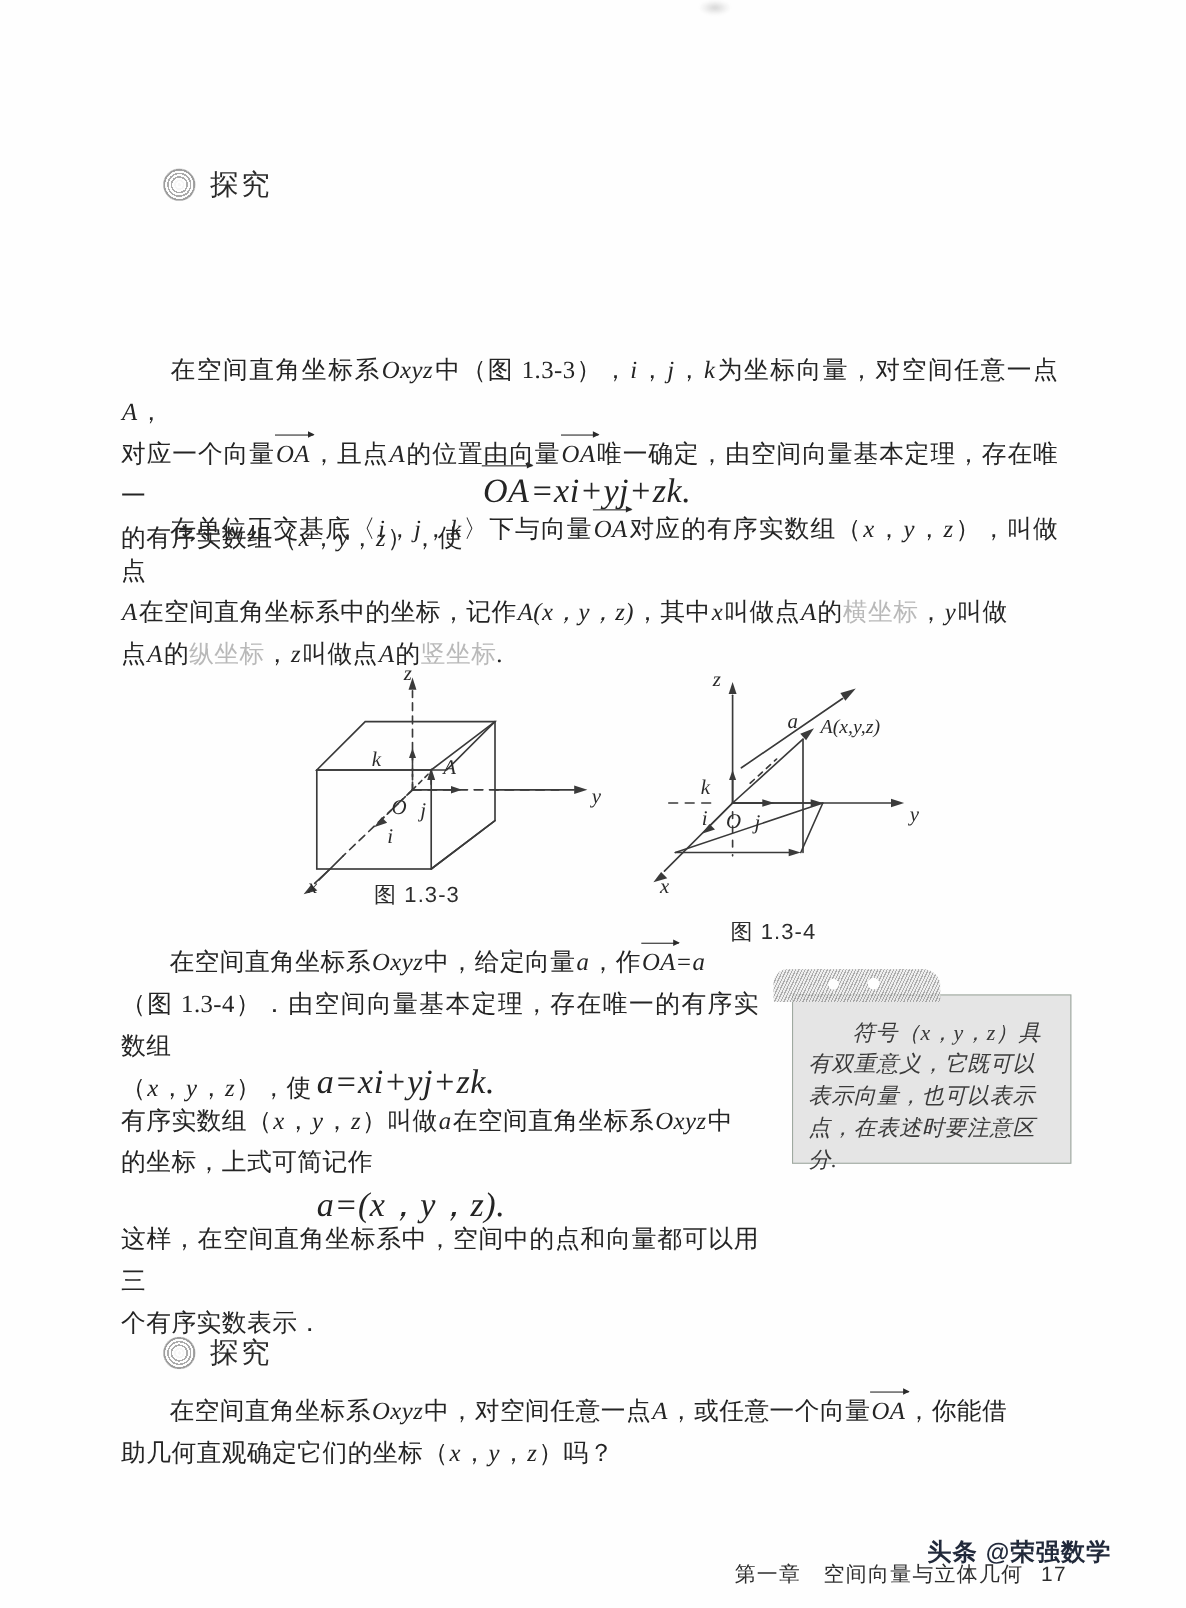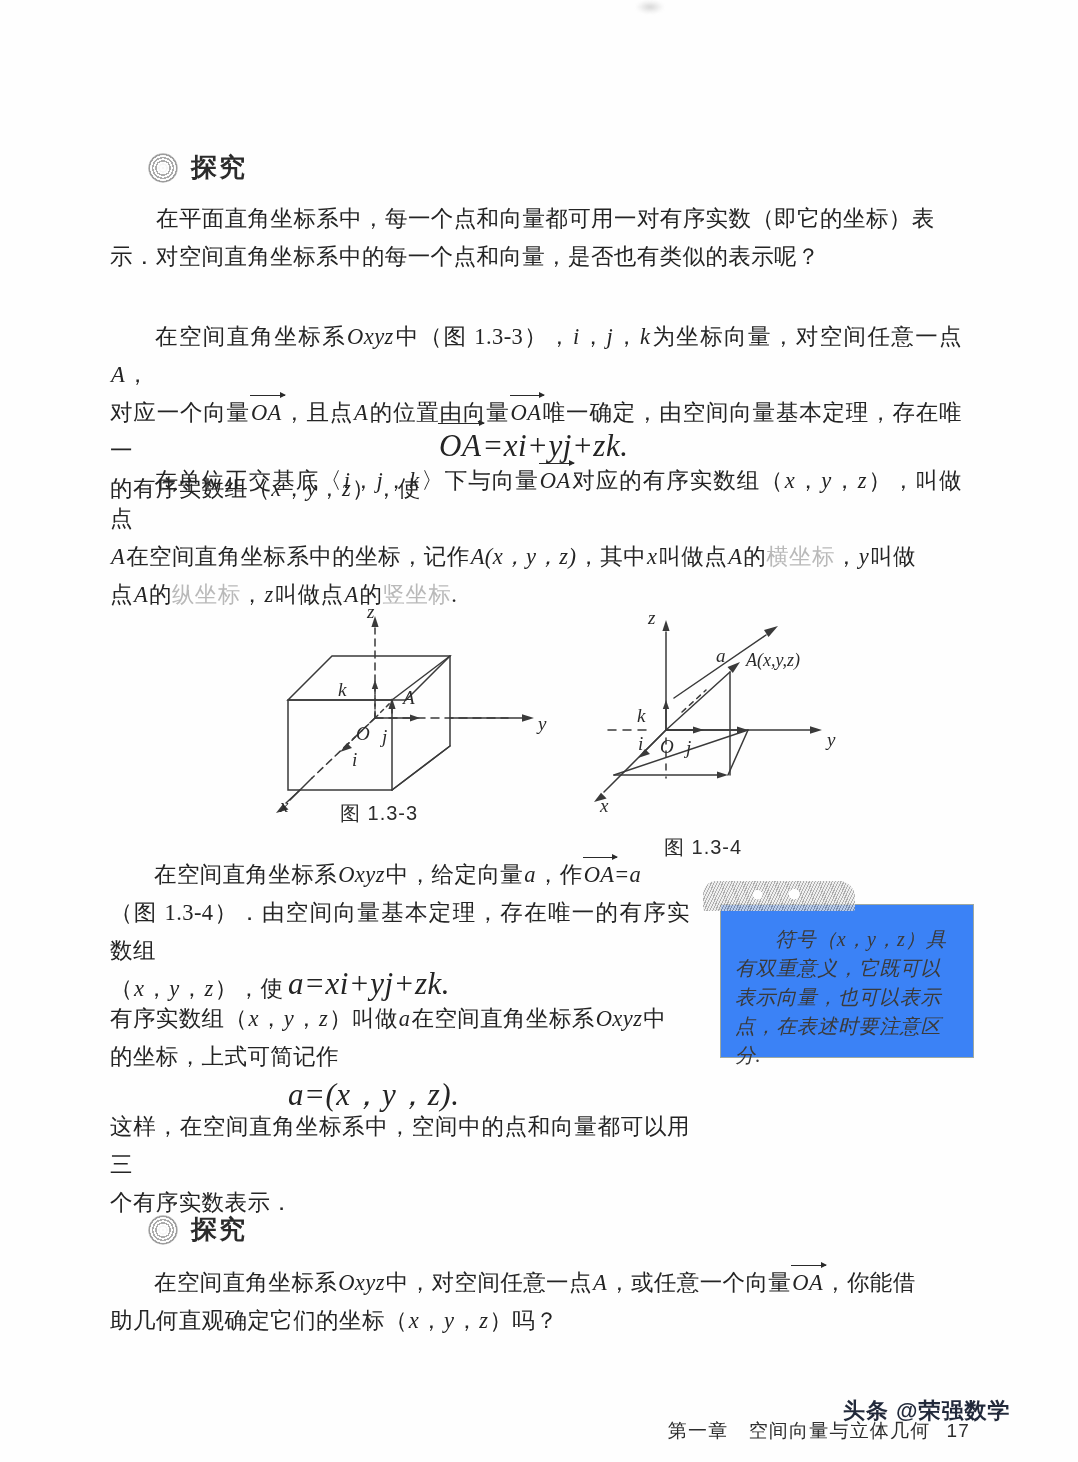--- a/index.html
+++ b/index.html
@@ -52,21 +52,21 @@
       radial-gradient(circle at 50% 50%, rgba(255,255,255,0.9) 0 22%, rgba(150,150,150,0.0) 23%),
       repeating-radial-gradient(circle at 50% 50%, #9a9a9a 0 1.4px, #ffffff 1.4px 3.2px);
     box-shadow: inset 0 0 0 2px rgba(120,120,120,0.55);
     opacity: .82;
     filter: blur(.25px);
     flex: none;
   }
   .inquiry-label {
     font-family: "Liberation Sans", "DejaVu Sans", sans-serif;
     font-size: 26px;
-    font-weight: 700;
+    font-weight: 400;
     letter-spacing: 2px;
     color: #2b2b2b;
   }
 
   
   .para {
     position: absolute;
     font-size: 22.5px;
     line-height: 38px;
     color: #242424;
@@ -125,21 +125,21 @@
   }
 
   
   .note {
     position: absolute;
     left: 612px;
     top: 904px;
     width: 254px;
     height: 154px;
     border: 1.1px solid #9fa9a0;
-    background: #3b82f6;
+    background: #e5e5e5;
     box-sizing: border-box;
   }
   .note-clip {
     position: absolute;
     left: -18px;
     top: -24px;
     width: 152px;
     height: 30px;
     border-radius: 13px 16px 2px 2px / 14px 16px 2px 2px;
     background:
@@ -197,22 +197,21 @@
   <div class="scan-artifact"></div>
 
   <div class="content">
 
     <div class="inquiry-head" style="left:40px; top:150px;">
       <div class="inquiry-icon"></div>
       <div class="inquiry-label">探究</div>
     </div>
 
     <div class="para indent" style="left:2px; top:200px; width:846px;">
-      <span>在平面直角坐标系中，每一个点和向量都可用一对有序实数（即它的坐标）表</span><br>
-      <span>示．对空间直角坐标系中的每一个点和向量，是否也有类似的表示呢？</span>
+      <br>
     </div>
 
     <div class="para" style="left:2px; top:318px; width:852px;">
       <span style="display:inline-block; width:44px;"></span><span>在空间直角坐标系</span><span class="mathit">Oxyz</span><span>中（图 1.3-3），</span><span class="mathit">i</span><span>，</span><span class="mathit">j</span><span>，</span><span class="mathit">k</span><span>为坐标向量，对空间任意一点</span><span class="mathit">A</span><span>，</span><br>
       <span>对应一个向量</span><span class="vecOA">OA</span><span>，且点</span><span class="mathit">A</span><span>的位置由向量</span><span class="vecOA">OA</span><span>唯一确定，由空间向量基本定理，存在唯一</span><br>
       <span>的有序实数组（</span><span class="mathit">x</span><span>，</span><span class="mathit">y</span><span>，</span><span class="mathit">z</span><span>），使</span>
     </div>
 
     <div class="formula" style="left:330px; top:428px;">
       <span class="vecOA">OA</span><span>=xi+yj+zk.</span>

